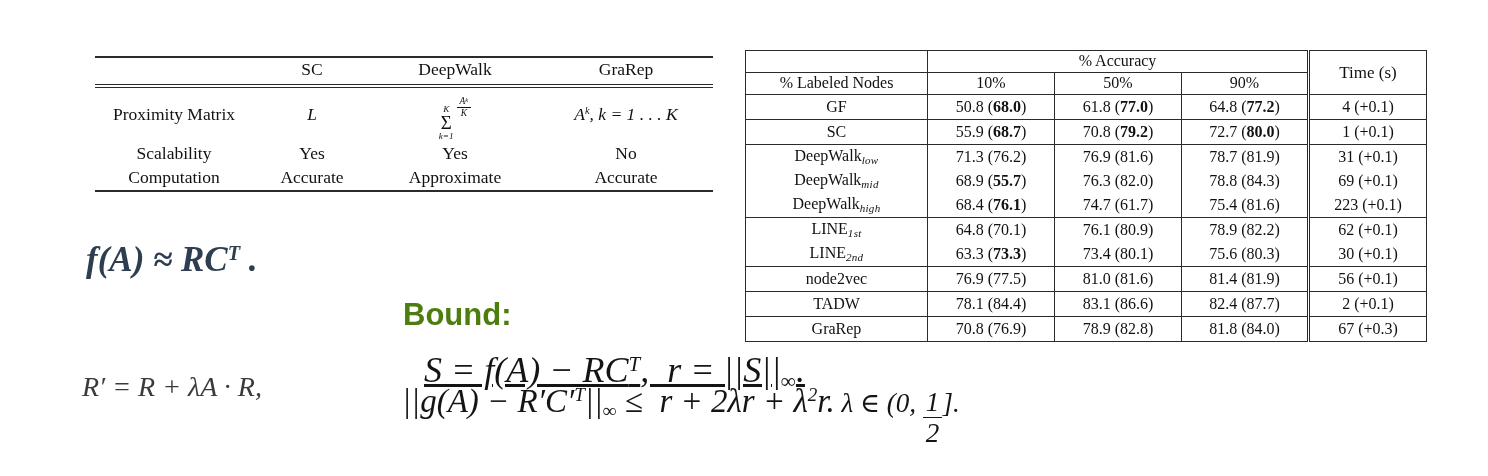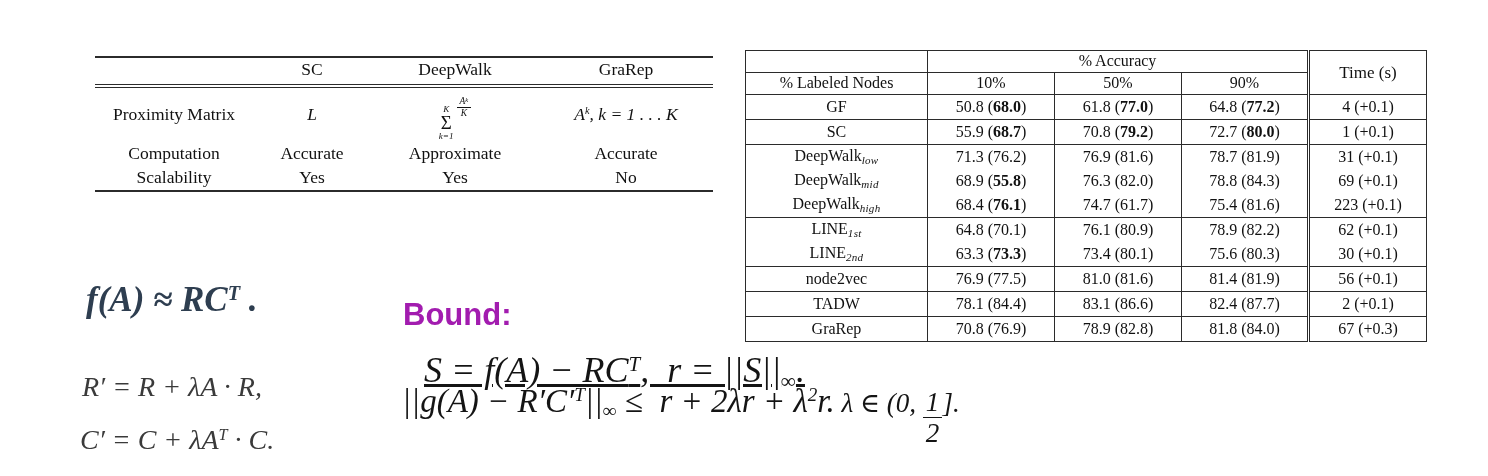--- a/index.html
+++ b/index.html
@@ -52,30 +52,30 @@
   .subm{font-style:italic;font-size:11px;vertical-align:-3px;letter-spacing:.3px;}
 
   
   .formula{
     position:absolute;font-style:italic;white-space:nowrap;
     font-family:"Liberation Serif","DejaVu Serif",serif;
   }
   .f-navy{color:#2e3e50;font-weight:600;}
   .f-dark{color:#3a3a3a;}
   .f-black{color:#141414;}
-  #f-line{left:86px;top:240px;font-size:35px;margin-top:40px;}
+  #f-line{left:86px;top:240px;font-size:35px;}
   #g-line{left:84px;top:303px;font-size:35px;}
   #r-line{left:82px;top:371px;font-size:28px;}
   #c-line{left:80px;top:424px;font-size:28px;}
   #s-line{left:424px;top:349px;font-size:36px;text-decoration:underline;}
   #bound-line{left:402px;top:383px;font-size:33px;}
   .bound{
     position:absolute;left:403px;top:297px;
     font-family:"Liberation Sans",sans-serif;font-weight:bold;
-    font-size:31px;color:#a21caf;font-style:normal;
+    font-size:31px;color:#4d7c0f;font-style:normal;
   }
   .k-sup{font-size:58%;position:relative;top:-0.55em;font-style:italic;}
   .k-sub{font-size:58%;position:relative;top:0.28em;font-style:italic;}
   .k-frac{
     display:inline-flex;flex-direction:column;align-items:center;
     font-size:54%;line-height:1.12;vertical-align:0.05em;font-style:italic;
   }
   .k-frac .num{border-bottom:1.4px solid currentColor;padding:0 3px;}
   .k-sum{
     display:inline-flex;flex-direction:column;align-items:center;
@@ -113,30 +113,30 @@
               <span class="lim">K</span>
               <span class="sym">Σ</span>
               <span class="lim">k=1</span>
             </span><span class="k-frac">
               <span class="num"><span>A</span><span class="fx-sup">k</span></span>
               <span>K</span>
             </span></td>
         <td class="math"><span>A</span><span class="k-sup">k</span><span>, k = 1 . . . K</span></td>
       </tr>
       <tr>
+        <td>Scalability</td>
+        <td>Yes</td>
+        <td>Yes</td>
+        <td>No</td>
+      </tr>
+      <tr>
         <td>Computation</td>
         <td>Accurate</td>
         <td>Approximate</td>
         <td>Accurate</td>
-      </tr>
-      <tr>
-        <td>Scalability</td>
-        <td>Yes</td>
-        <td>Yes</td>
-        <td>No</td>
       </tr>
     </tbody>
   </table>
 
   <table class="results">
     <colgroup>
         <col class="rc1">
         <col class="rca">
         <col class="rca">
         <col class="rca">
@@ -176,21 +176,21 @@
       <tbody>
         <tr>
           <td><span>DeepWalk</span><span class="subm">low</span></td>
           <td>71.3 (<span>76.2</span>)</td>
           <td>76.9 (<span>81.6</span>)</td>
           <td>78.7 (<span>81.9</span>)</td>
           <td class="time-col">31 (+0.1)</td>
         </tr>
         <tr>
           <td><span>DeepWalk</span><span class="subm">mid</span></td>
-          <td>68.9 (<span class="bold">55.8</span>)</td>
+          <td>68.9 (<span class="bold">55.7</span>)</td>
           <td>76.3 (<span>82.0</span>)</td>
           <td>78.8 (<span>84.3</span>)</td>
           <td class="time-col">69 (+0.1)</td>
         </tr>
         <tr>
           <td><span>DeepWalk</span><span class="subm">high</span></td>
           <td>68.4 (<span class="bold">76.1</span>)</td>
           <td>74.7 (<span>61.7</span>)</td>
           <td>75.4 (<span>81.6</span>)</td>
           <td class="time-col">223 (+0.1)</td>
@@ -236,21 +236,20 @@
           <td>70.8 (<span>76.9</span>)</td>
           <td>78.9 (<span>82.8</span>)</td>
           <td>81.8 (<span>84.0</span>)</td>
           <td class="time-col">67 (+0.3)</td>
         </tr>
       </tbody>
     </table>
 
   <div id="f-line" class="formula f-navy"><span>f(A) ≈ RC</span><span class="k-sup">T</span><span> .</span></div>
   <div id="r-line" class="formula f-dark"><span>R′ = R + λA · R,</span></div>
-  <div id="c-line" class="formula f-dark"><span>C′ = C + λA</span><span class="k-sup">T</span><span> · C.</span></div>
 
   <div class="bound">Bound:</div>
   <div id="s-line" class="formula f-black"><span>S = f(A) − RC</span><span class="k-sup">T</span><span>,&nbsp;&nbsp;r = ||S||</span><span class="k-sub">∞</span><span>.</span></div>
   <div id="bound-line" class="formula f-black"><span>||g(A) − R′C′</span><span class="k-sup">T</span><span>||</span><span class="k-sub">∞</span><span>&nbsp;≤&nbsp; r + 2λr + λ</span><span class="k-sup">2</span><span>r.</span><span style="font-size: 82%;">&nbsp;λ ∈ (0,&nbsp;</span><span class="k-frac" style="font-size: 82%;">
         <span class="num">1</span>
         <span>2</span>
       </span><span style="font-size: 82%;">].</span></div>
 
 </div>
 

